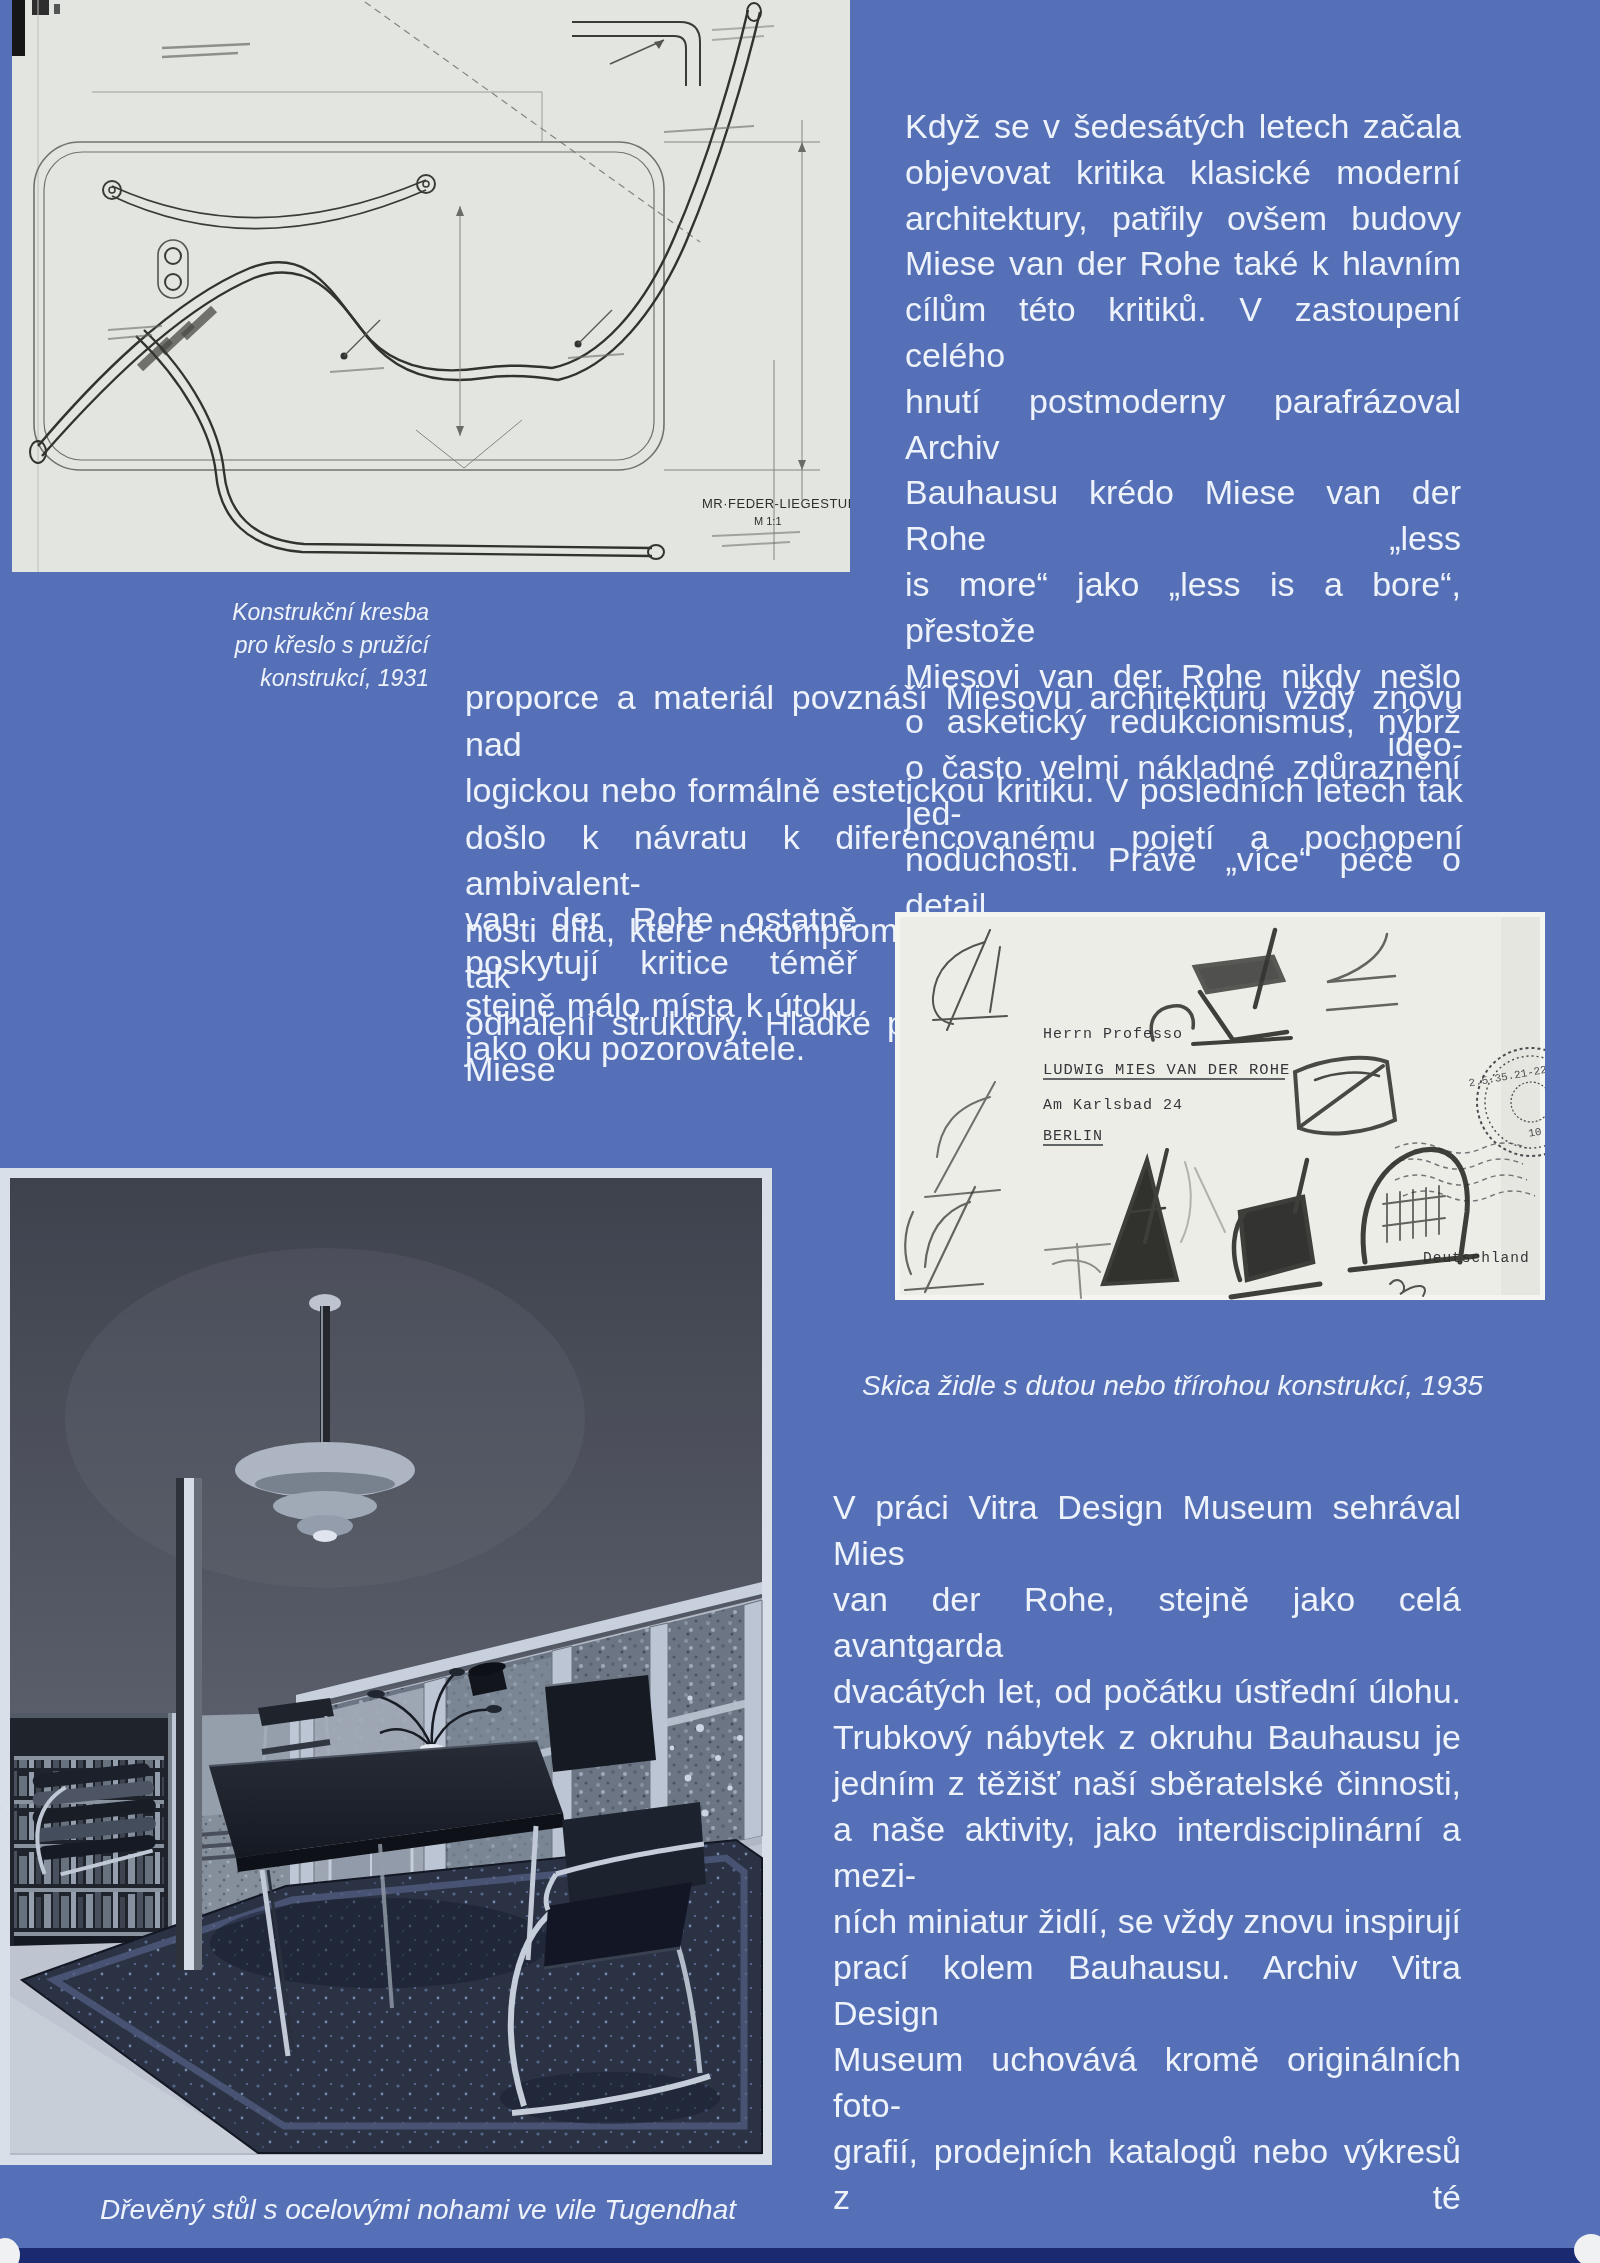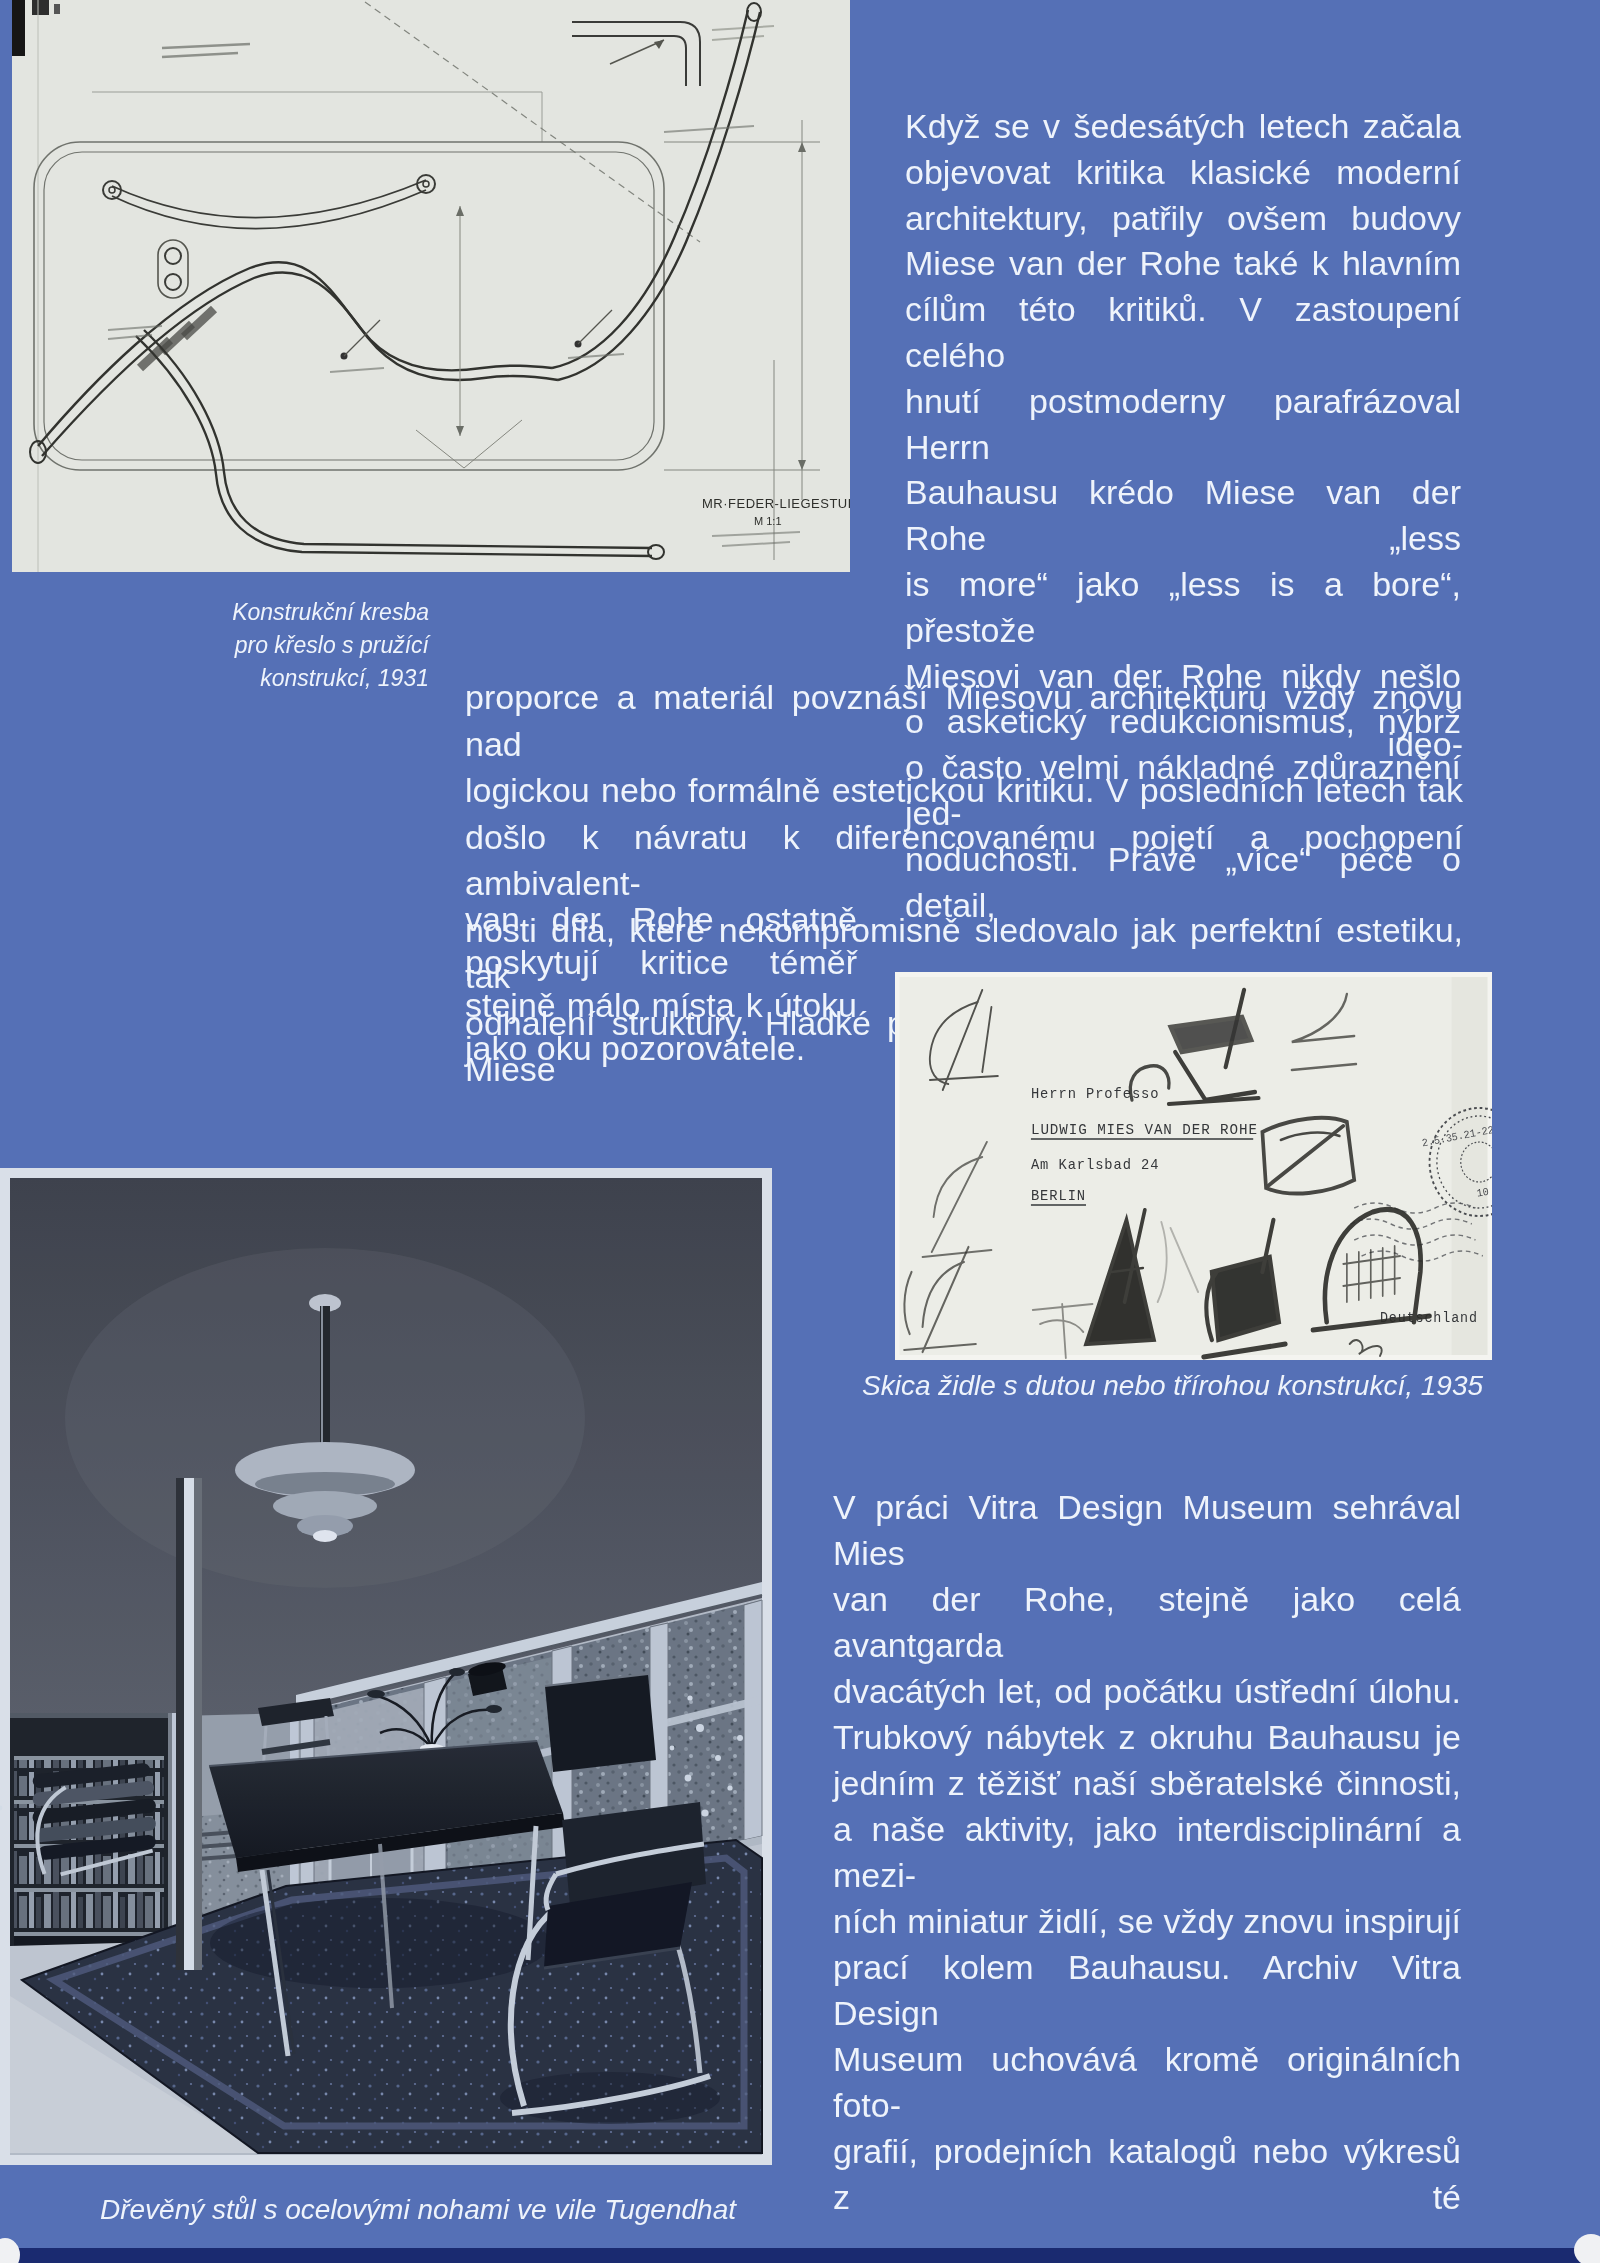--- a/index.html
+++ b/index.html
@@ -19,21 +19,21 @@
   .colB { left:465px; top:674px;  width:998px; line-height:46.5px; }
   .colC { left:465px; top:898px;  width:392px; line-height:43px; }
   .colD { left:833px; top:1484px; width:628px; line-height:46px; }
 
   .caption { position:absolute; font-style:italic; color:var(--text,#eef3fb); }
   .caption-drawing { left:89px;  top:596px;  font-size:23px; line-height:33px; width:340px;text-align:right; }
   .caption-sketch  { left:862px; top:1370px; font-size:28px; }
   .caption-photo   { left:100px; top:2178px; font-size:28px;margin-top:16px; }
 
   .drawing { left:12px; top:0;      width:838px; height:572px; }
-  .sketch  { left:895px; top:972px; width:597px; height:388px; }
+  .sketch  { left:895px; top:912px; width:650px; height:388px; }
   .photo   { left:0; top:1168px;    width:772px; height:997px; }
 
   .bottom-bar { position:absolute; left:0; top:2248px; width:1600px; height:15px;
                 background:var(--bottom_bar,#1a2a70); }
   .blob { position:absolute; background:#f0f1f3; border-radius:50%; }
   .blob-left  { left:-10px;  top:2238px; width:30px; height:34px; }
   .blob-right { left:1574px; top:2234px; width:34px; height:32px; }
 </style>
 </head>
 <body>
@@ -126,21 +126,21 @@
       <div class="jline">pro křeslo s pružící</div>
       <div class="jline">konstrukcí, 1931</div>
     </div>
 
   <div class="body-text colA just">
       <div class="jline">Když se v šedesátých letech začala</div>
       <div class="jline">objevovat kritika klasické moderní</div>
       <div class="jline">architektury, patřily ovšem budovy</div>
       <div class="jline">Miese van der Rohe také k hlavním</div>
       <div class="jline">cílům této kritiků. V zastoupení celého</div>
-      <div class="jline">hnutí postmoderny parafrázoval Herrn</div>
+      <div class="jline">hnutí postmoderny parafrázoval Archiv</div>
       <div class="jline">Bauhausu krédo Miese van der Rohe „less</div>
       <div class="jline">is more“ jako „less is a bore“, přestože</div>
       <div class="jline">Miesovi van der Rohe nikdy nešlo</div>
       <div class="jline">o asketický redukcionismus, nýbrž</div>
       <div class="jline">o často velmi nákladné zdůraznění jed-</div>
       <div class="jline">noduchosti. Právě „více“ péče o detail,</div>
     </div>
   <div class="body-text colB just">
       <div class="jline">proporce a materiál povznáší Miesovu architekturu vždy znovu nad ideo-</div>
       <div class="jline">logickou nebo formálně estetickou kritiku. V posledních letech tak</div>

